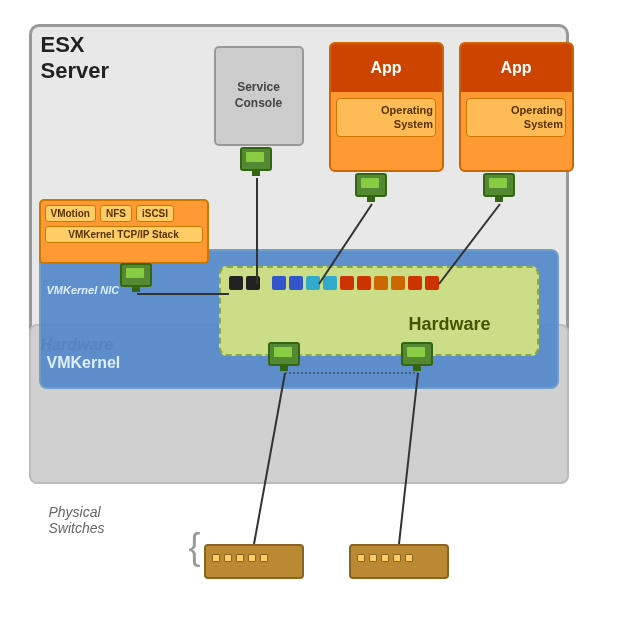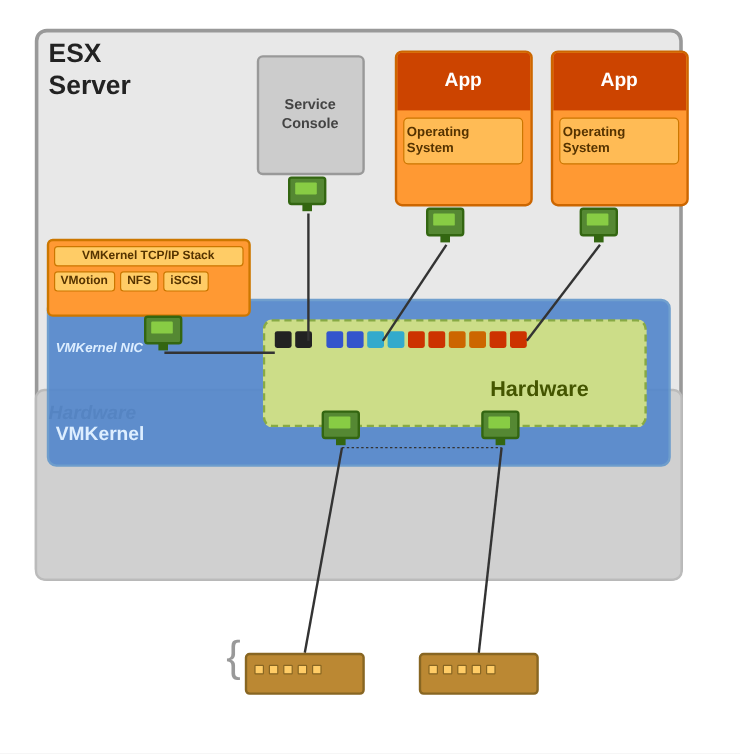--- a/index.html
+++ b/index.html
@@ -124,21 +124,21 @@
       font-size: 16px;
       font-weight: bold;
       padding: 15px 0;
     }
     .vm-os-box {
       margin-top: 6px;
       width: 90%;
       background: #ffbb55;
       border: 1px solid #cc7700;
       border-radius: 4px;
-      text-align: left;
+      text-align: right;
       font-size: 11px;
       font-weight: bold;
       color: #553300;
       padding: 4px 2px;
       line-height: 1.3;
     }
 
     .vm1 { top: 28px; left: 310px; }
     .vm2 { top: 28px; left: 440px; }
 
@@ -352,27 +352,27 @@
   <div class="vm-box vm2">
     <div class="vm-app-label">App</div>
     <div class="vm-os-box">
       <span>Operating
 System</span>
     </div>
   </div>
 
   <div class="vmkernel-components">
     <div class="vmkernel-row">
-      <div class="vmkernel-tcp">VMKernel TCP/IP Stack</div>
-    </div>
-    <div class="vmkernel-row">
       <div class="vmkernel-chip">VMotion</div>
       <div class="vmkernel-chip">NFS</div>
       <div class="vmkernel-chip">iSCSI</div>
     </div>
+    <div class="vmkernel-row">
+      <div class="vmkernel-tcp">VMKernel TCP/IP Stack</div>
+    </div>
   </div>
 
   <div class="vmkernel-nic-label">VMKernel NIC</div>
 
   <svg style="position:absolute;top:132px;left:220px;width:36px;height:32px;">
     <rect x="2" y="2" width="30" height="22" rx="2" fill="#558833" stroke="#336611" stroke-width="2"></rect>
     <rect x="7" y="6" width="18" height="10" rx="1" fill="#88cc44"></rect>
     <rect x="13" y="24" width="8" height="6" fill="#336611"></rect>
   </svg>
 
@@ -415,20 +415,23 @@
     <line x1="481" y1="190" x2="420" y2="270" stroke="#333" stroke-width="2"></line>
 
     <line x1="118" y1="280" x2="210" y2="280" stroke="#333" stroke-width="2"></line>
 
     <line x1="266" y1="359" x2="235" y2="530" stroke="#333" stroke-width="2"></line>
     <line x1="399" y1="359" x2="380" y2="530" stroke="#333" stroke-width="2"></line>
 
     <line x1="266" y1="359" x2="399" y2="359" stroke="#333" stroke-width="1" stroke-dasharray="2,2"></line>
   </svg>
 
+  <div class="phys-switch-label">
+    Physical<br>Switches
+  </div>
 
   <div class="brace">{</div>
 
   <div class="switch-icon switch1">
     <div class="switch-dots">
       <div class="switch-dot"></div>
       <div class="switch-dot"></div>
       <div class="switch-dot"></div>
       <div class="switch-dot"></div>
       <div class="switch-dot"></div>

